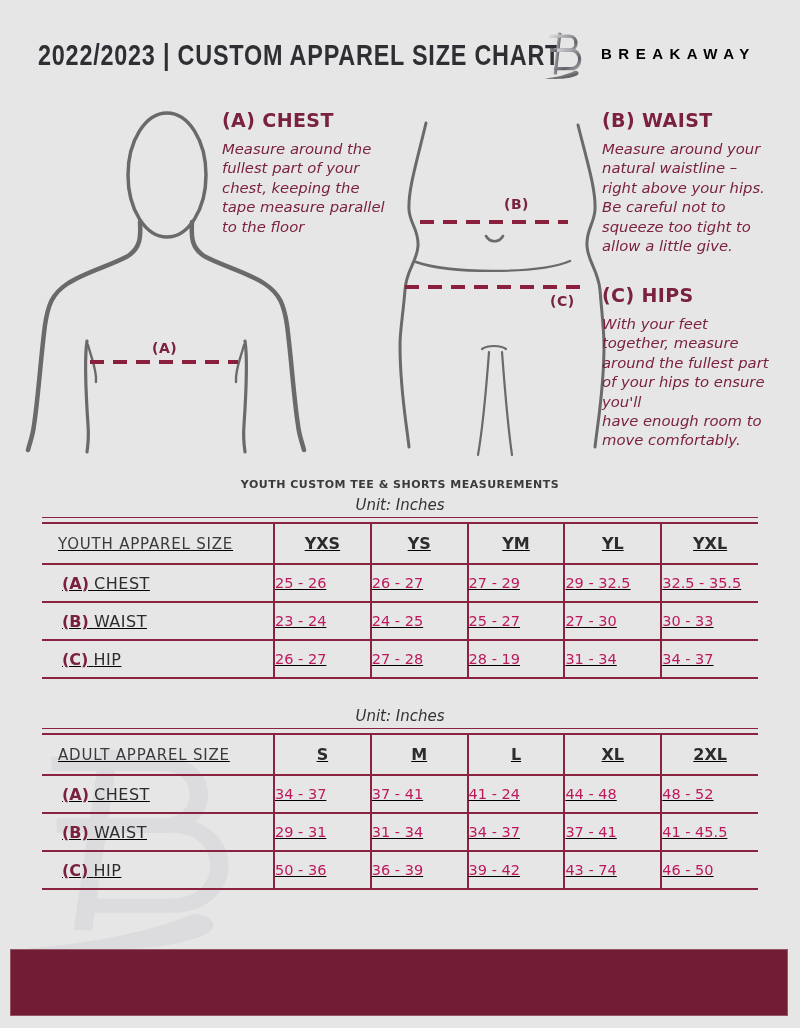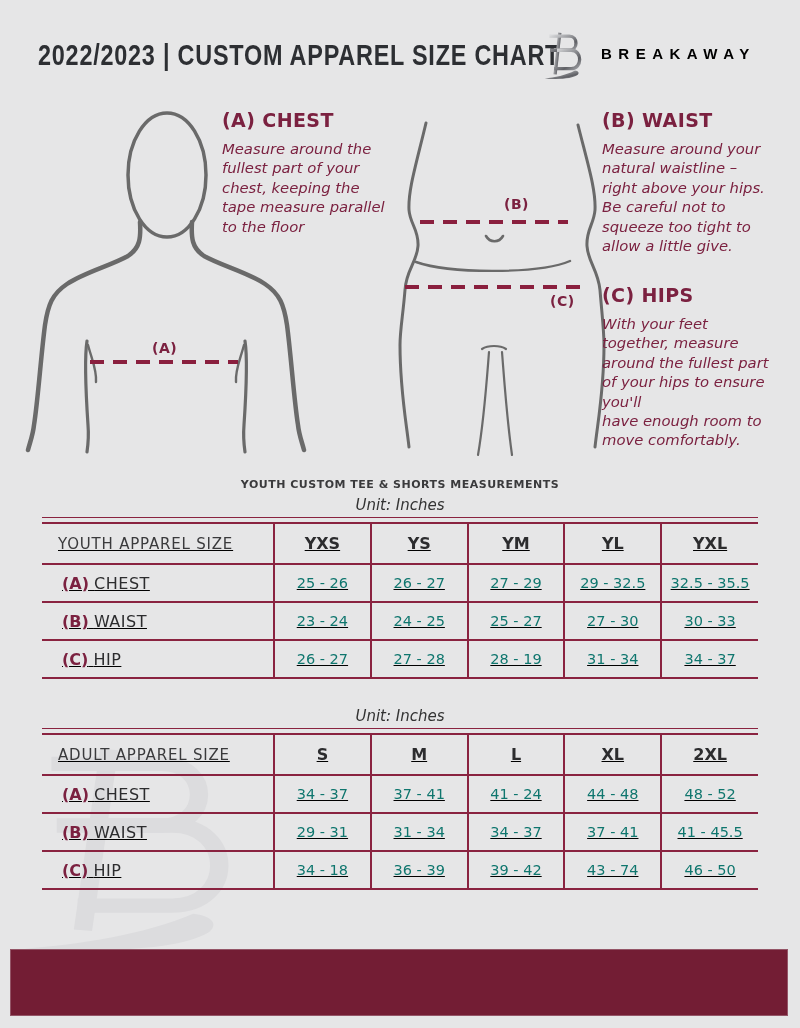--- a/index.html
+++ b/index.html
@@ -77,21 +77,21 @@
   table.size-table thead tr { height:41px; }
   table.size-table tbody tr { height:38px; }
   .label-head {
     text-align:left; padding-left:16px !important;
     font-weight:normal; font-size:15px; color:#3a3a3c; letter-spacing:0.8px;
   }
   .size-head { text-align:center; font-weight:bold; font-size:16px; color:#2c2c2e; }
   .row-label { text-align:left; padding-left:20px !important; font-size:16px; }
   .row-label .key { font-weight:bold; color:#7b2140; }
   .row-label .lbl { color:#2c2c2e; letter-spacing:0.5px; }
-  .val { text-align:center; font-size:14.5px; color:#0f766e; }
+  .val { text-align:left; font-size:14.5px; color:#be185d; }
   
   .footer-bar {
     position:absolute; left:10px; top:949px; width:778px; height:67px;
     background:#731d34; box-shadow:inset 0 0 0 1px rgba(235,235,236,0.28);
     z-index:2;
   }
   .watermark { position:absolute; left:20px; top:733px; z-index:0; }
 </style>
 </head>
 <body>
@@ -265,21 +265,21 @@
         <tr>
           <td class="row-label"><span class="key">(B)</span> <span class="lbl">WAIST</span></td>
           <td class="val">29 - 31</td>
           <td class="val">31 - 34</td>
           <td class="val">34 - 37</td>
           <td class="val">37 - 41</td>
           <td class="val">41 - 45.5</td>
         </tr>
         <tr>
           <td class="row-label"><span class="key">(C)</span> <span class="lbl">HIP</span></td>
-          <td class="val">34 - 18</td>
+          <td class="val">50 - 36</td>
           <td class="val">36 - 39</td>
           <td class="val">39 - 42</td>
           <td class="val">43 - 74</td>
           <td class="val">46 - 50</td>
         </tr>
       </tbody>
     </table>
   </div>
 
   <div class="footer-bar"></div>

